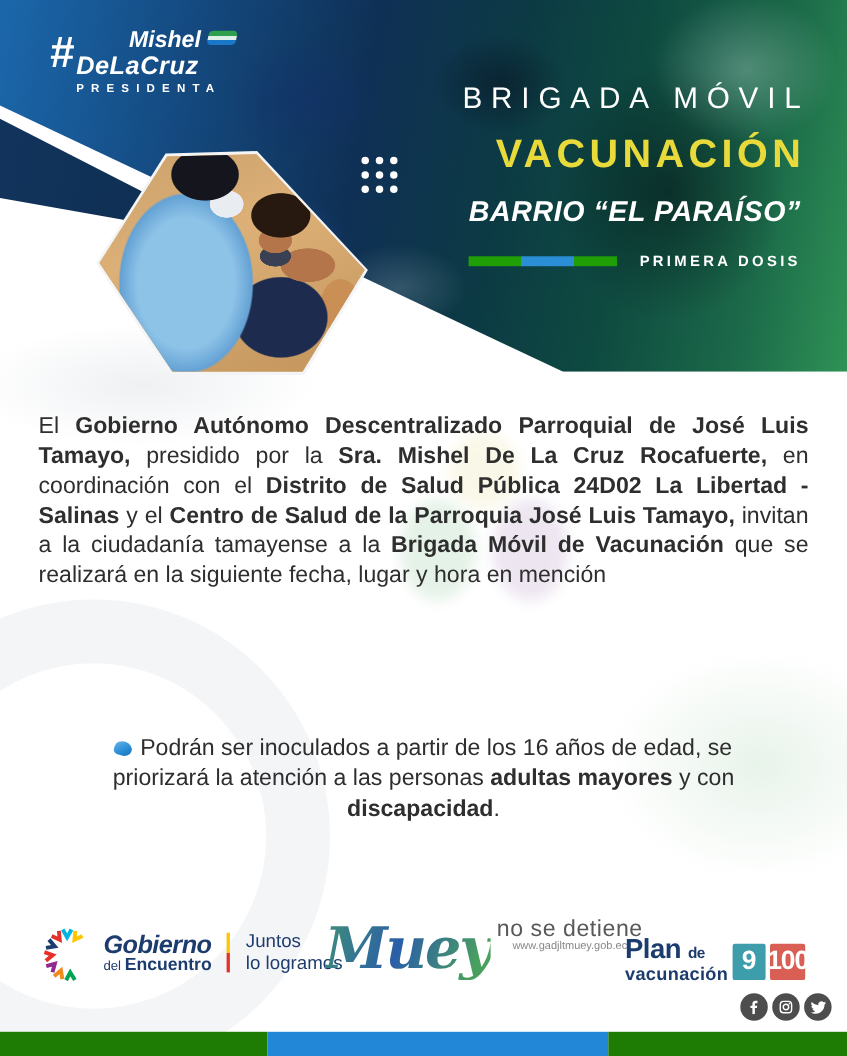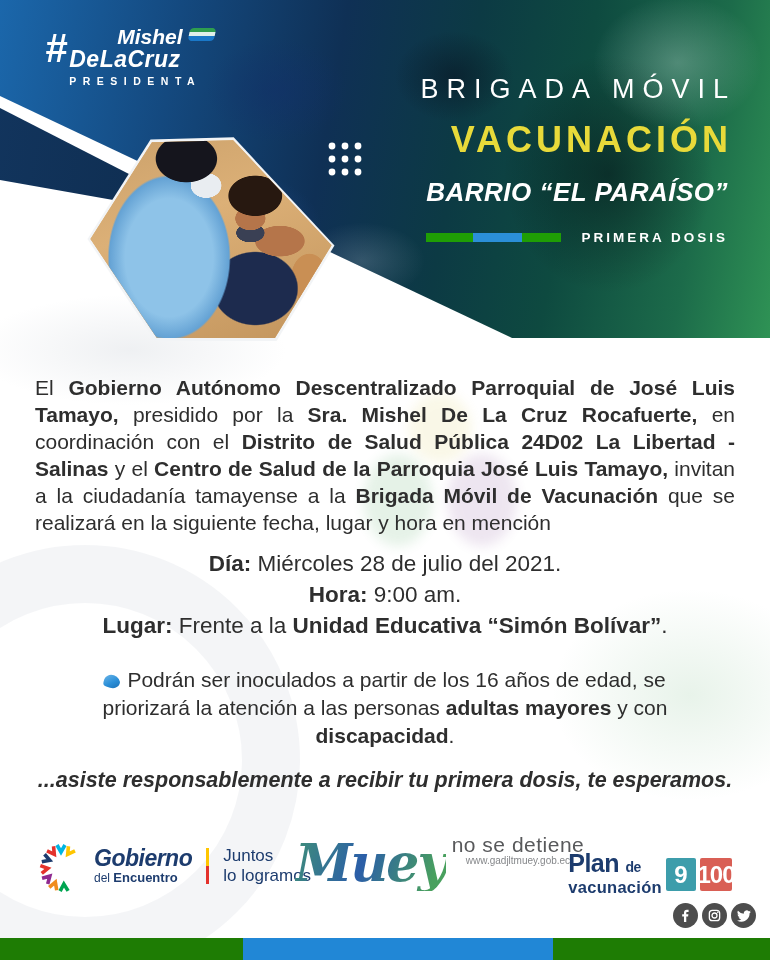--- a/index.html
+++ b/index.html
@@ -101,21 +101,21 @@
   .droplet { display:inline-block; width:16px; height:13px; margin-right:7px; vertical-align:-1px;
     border-radius:50% 50% 50% 4px; transform:rotate(18deg);
     background:linear-gradient(135deg,#6db6e8 0%,#2b8fd8 55%,#1a6fb4 100%); }
   .closing { position:absolute; left:0; right:0; top:768px; z-index:4; text-align:center;
     font-size:21.5px; font-style:italic; font-weight:600; color:#2e2e2e; }
 
   
   .gobierno { position:absolute; left:38px; top:840px; z-index:4; display:flex; align-items:center; gap:10px; }
   .gob-text .g1 { font-size:23px; font-weight:700; color:var(--navy,#1d3c6e); line-height:24px; letter-spacing:-.5px;font-style:italic; }
   .gob-text .g2 { font-size:12px; color:var(--navy,#1d3c6e); line-height:15px; }
-  .gob-text .g2 .b { font-size:13px; }
+  .gob-text .g2 .b { font-size:16px; }
   .gob-div { width:3px; height:36px; margin:0 4px;
     background:linear-gradient(180deg,#ffc600 0 50%,#e4322b 50% 100%); }
   .gob-slogan { font-size:17px; color:var(--navy,#1d3c6e); line-height:20px; }
 
   .muey { position:absolute; left:295px; top:835px; z-index:4; display:flex; }
   .muey-script { font-family:"DejaVu Serif", serif; font-style:italic; font-weight:700;
     font-size:52px; line-height:56px; letter-spacing:-2px;
     background:linear-gradient(110deg,#3f8f78 0%,#2b5ea8 45%,#49a05e 90%);
     -webkit-background-clip:text; background-clip:text; color:transparent; }
   .muey-right { margin-left:6px; margin-bottom:8px; }
@@ -192,31 +192,25 @@
     <div class="hex-photo"></div>
   </div>
 
   <div class="wm wm-gray"></div>
   <div class="wm wm-logo"></div>
   <div class="wm wm-ring"></div>
   <div class="wm wm-green"></div>
 
   <p class="para"><span>El </span><span class="b">Gobierno Autónomo Descentralizado Parroquial de José Luis Tamayo,</span><span> presidido por la </span><span class="b">Sra. Mishel De La Cruz Rocafuerte,</span><span> en coordinación con el </span><span class="b">Distrito de Salud Pública 24D02 La Libertad - Salinas</span><span> y el </span><span class="b">Centro de Salud de la Parroquia José Luis Tamayo,</span><span> invitan a la ciudadanía tamayense a la </span><span class="b">Brigada Móvil de Vacunación</span><span> que se realizará en la siguiente fecha, lugar y hora en mención</span></p>
 
-  <div class="schedule">
-    <div><span class="b">Día:</span><span> Miércoles 28 de julio del 2021.</span></div>
-    <div><span class="b">Hora:</span><span> 9:00 am.</span></div>
-    <div><span class="b">Lugar:</span><span> Frente a la </span><span class="b">Unidad Educativa “Simón Bolívar”</span><span>.</span></div>
-  </div>
 
   <div class="note">
     <span class="droplet"></span><span><span>Podrán ser inoculados a partir de los 16 años de edad, se priorizará la atención a las personas </span><span class="b">adultas mayores</span><span> y con </span><span class="b">discapacidad</span><span>.</span></span>
   </div>
 
-  <div class="closing">...asiste responsablemente a recibir tu primera dosis, te esperamos.</div>
 
   <div class="gobierno">
     <svg width="46" height="52" viewBox="0 0 46 52">
       <g fill="none" stroke-width="3.6" stroke-linecap="butt">
         <path d="M-4 -3 L0 4 L4 -3" stroke="#00b5e2" transform="translate(23,8) rotate(0)"></path>
         <path d="M-4 -3 L0 4 L4 -3" stroke="#e4322b" transform="translate(14,11) rotate(-35)"></path>
         <path d="M-4 -3 L0 4 L4 -3" stroke="#ffc600" transform="translate(32,11) rotate(35)"></path>
         <path d="M-4 -3 L0 4 L4 -3" stroke="#1d3c6e" transform="translate(8,19) rotate(-70)"></path>
         <path d="M-4 -3 L0 4 L4 -3" stroke="#e4322b" transform="translate(6,29) rotate(-100)"></path>
         <path d="M-4 -3 L0 4 L4 -3" stroke="#8f2a90" transform="translate(9,39) rotate(-135)"></path>

